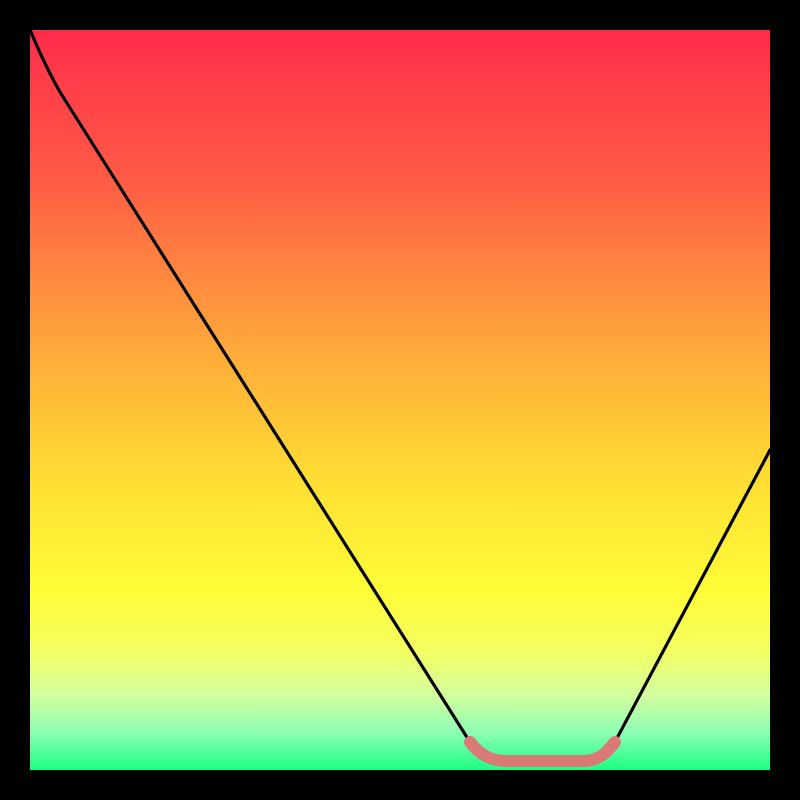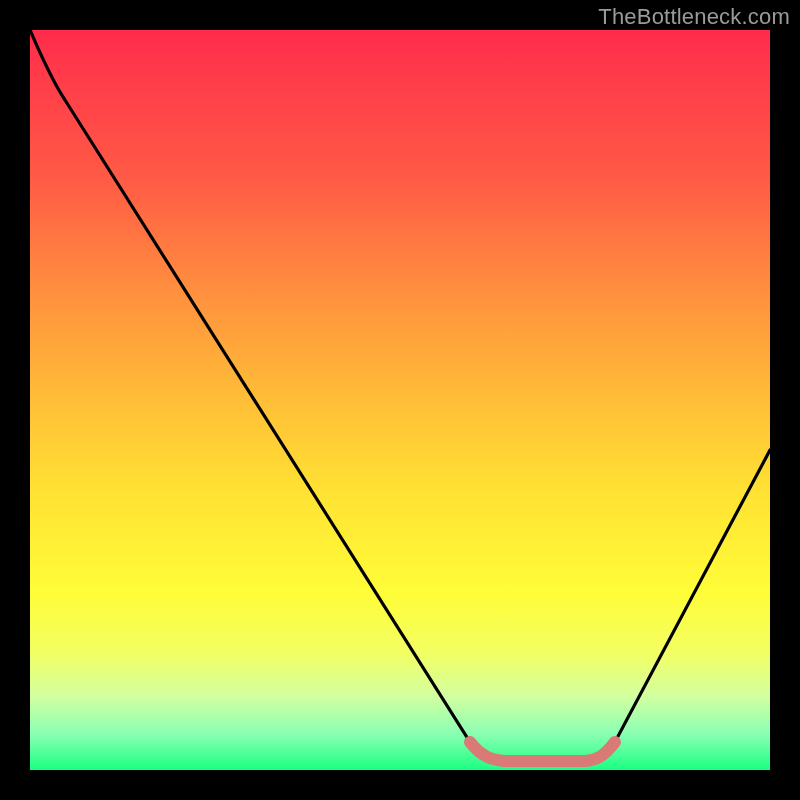--- a/index.html
+++ b/index.html
@@ -75,14 +75,13 @@
                L 555 731
                C 568 730, 575 725, 585 712
                L 740 420" fill="none" stroke="#000" stroke-width="3.2" stroke-linecap="round"></path>
       <path d="M 440 712
                C 450 725, 460 730, 475 731
                L 555 731
                C 568 730, 575 725, 585 712" fill="none" stroke="#d97a77" stroke-width="12" stroke-linecap="round"></path>
     </svg>
   </div>
 
-  <div class="watermark">TheBottleneck.com</div>
 </div>
 
 </body></html>

